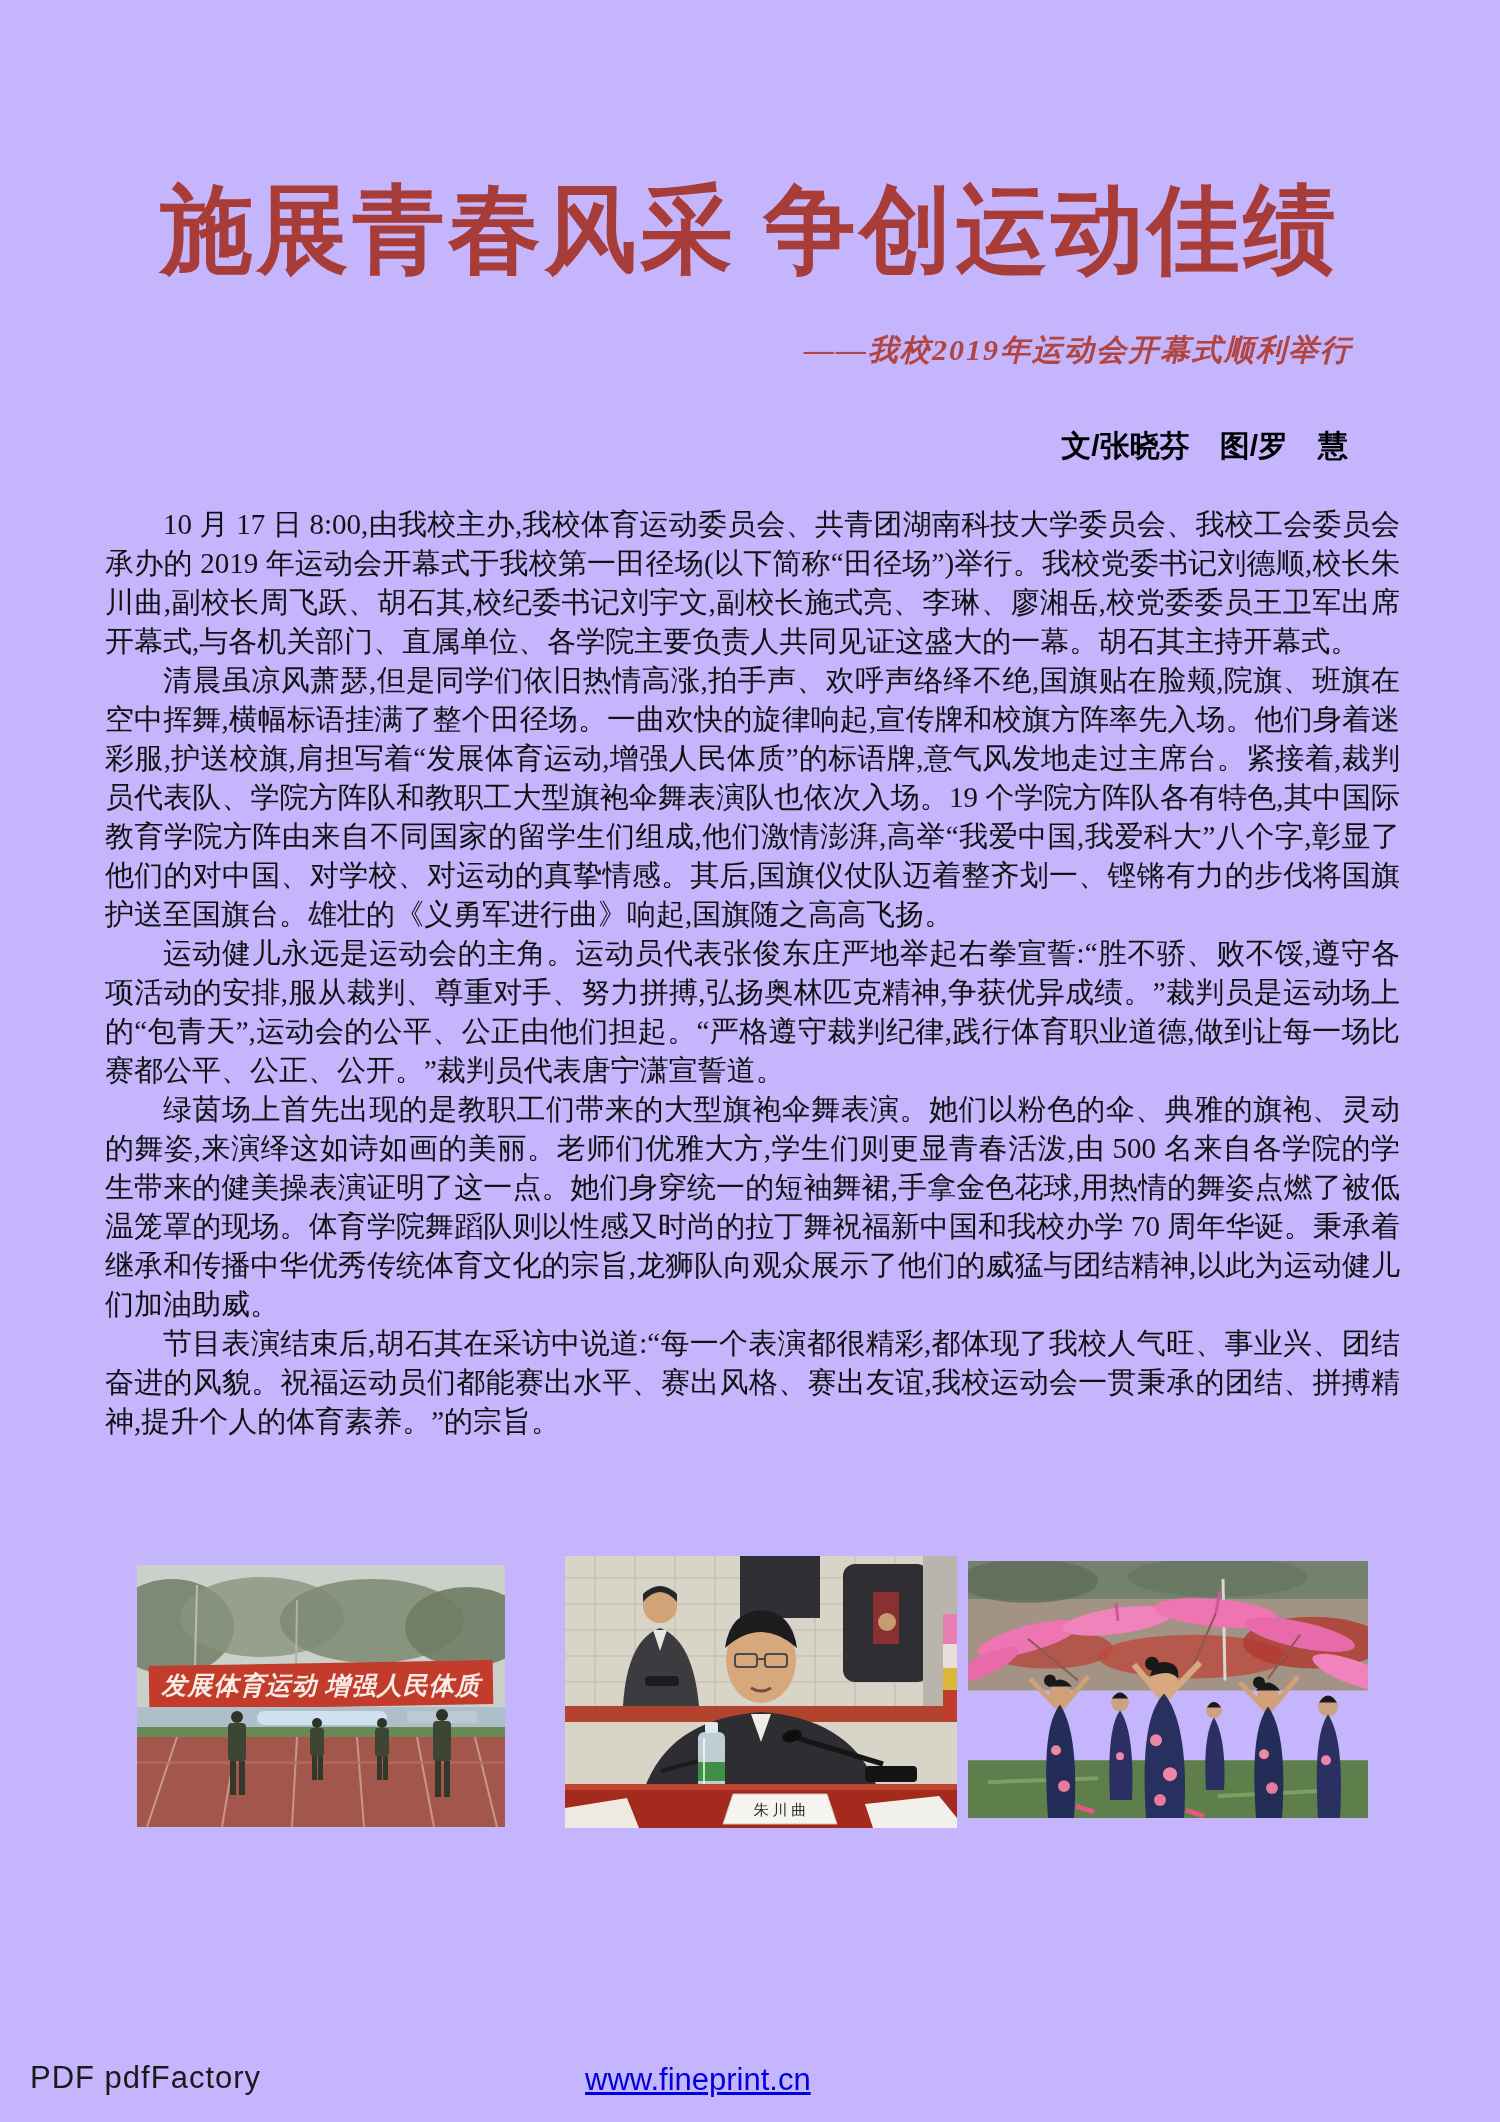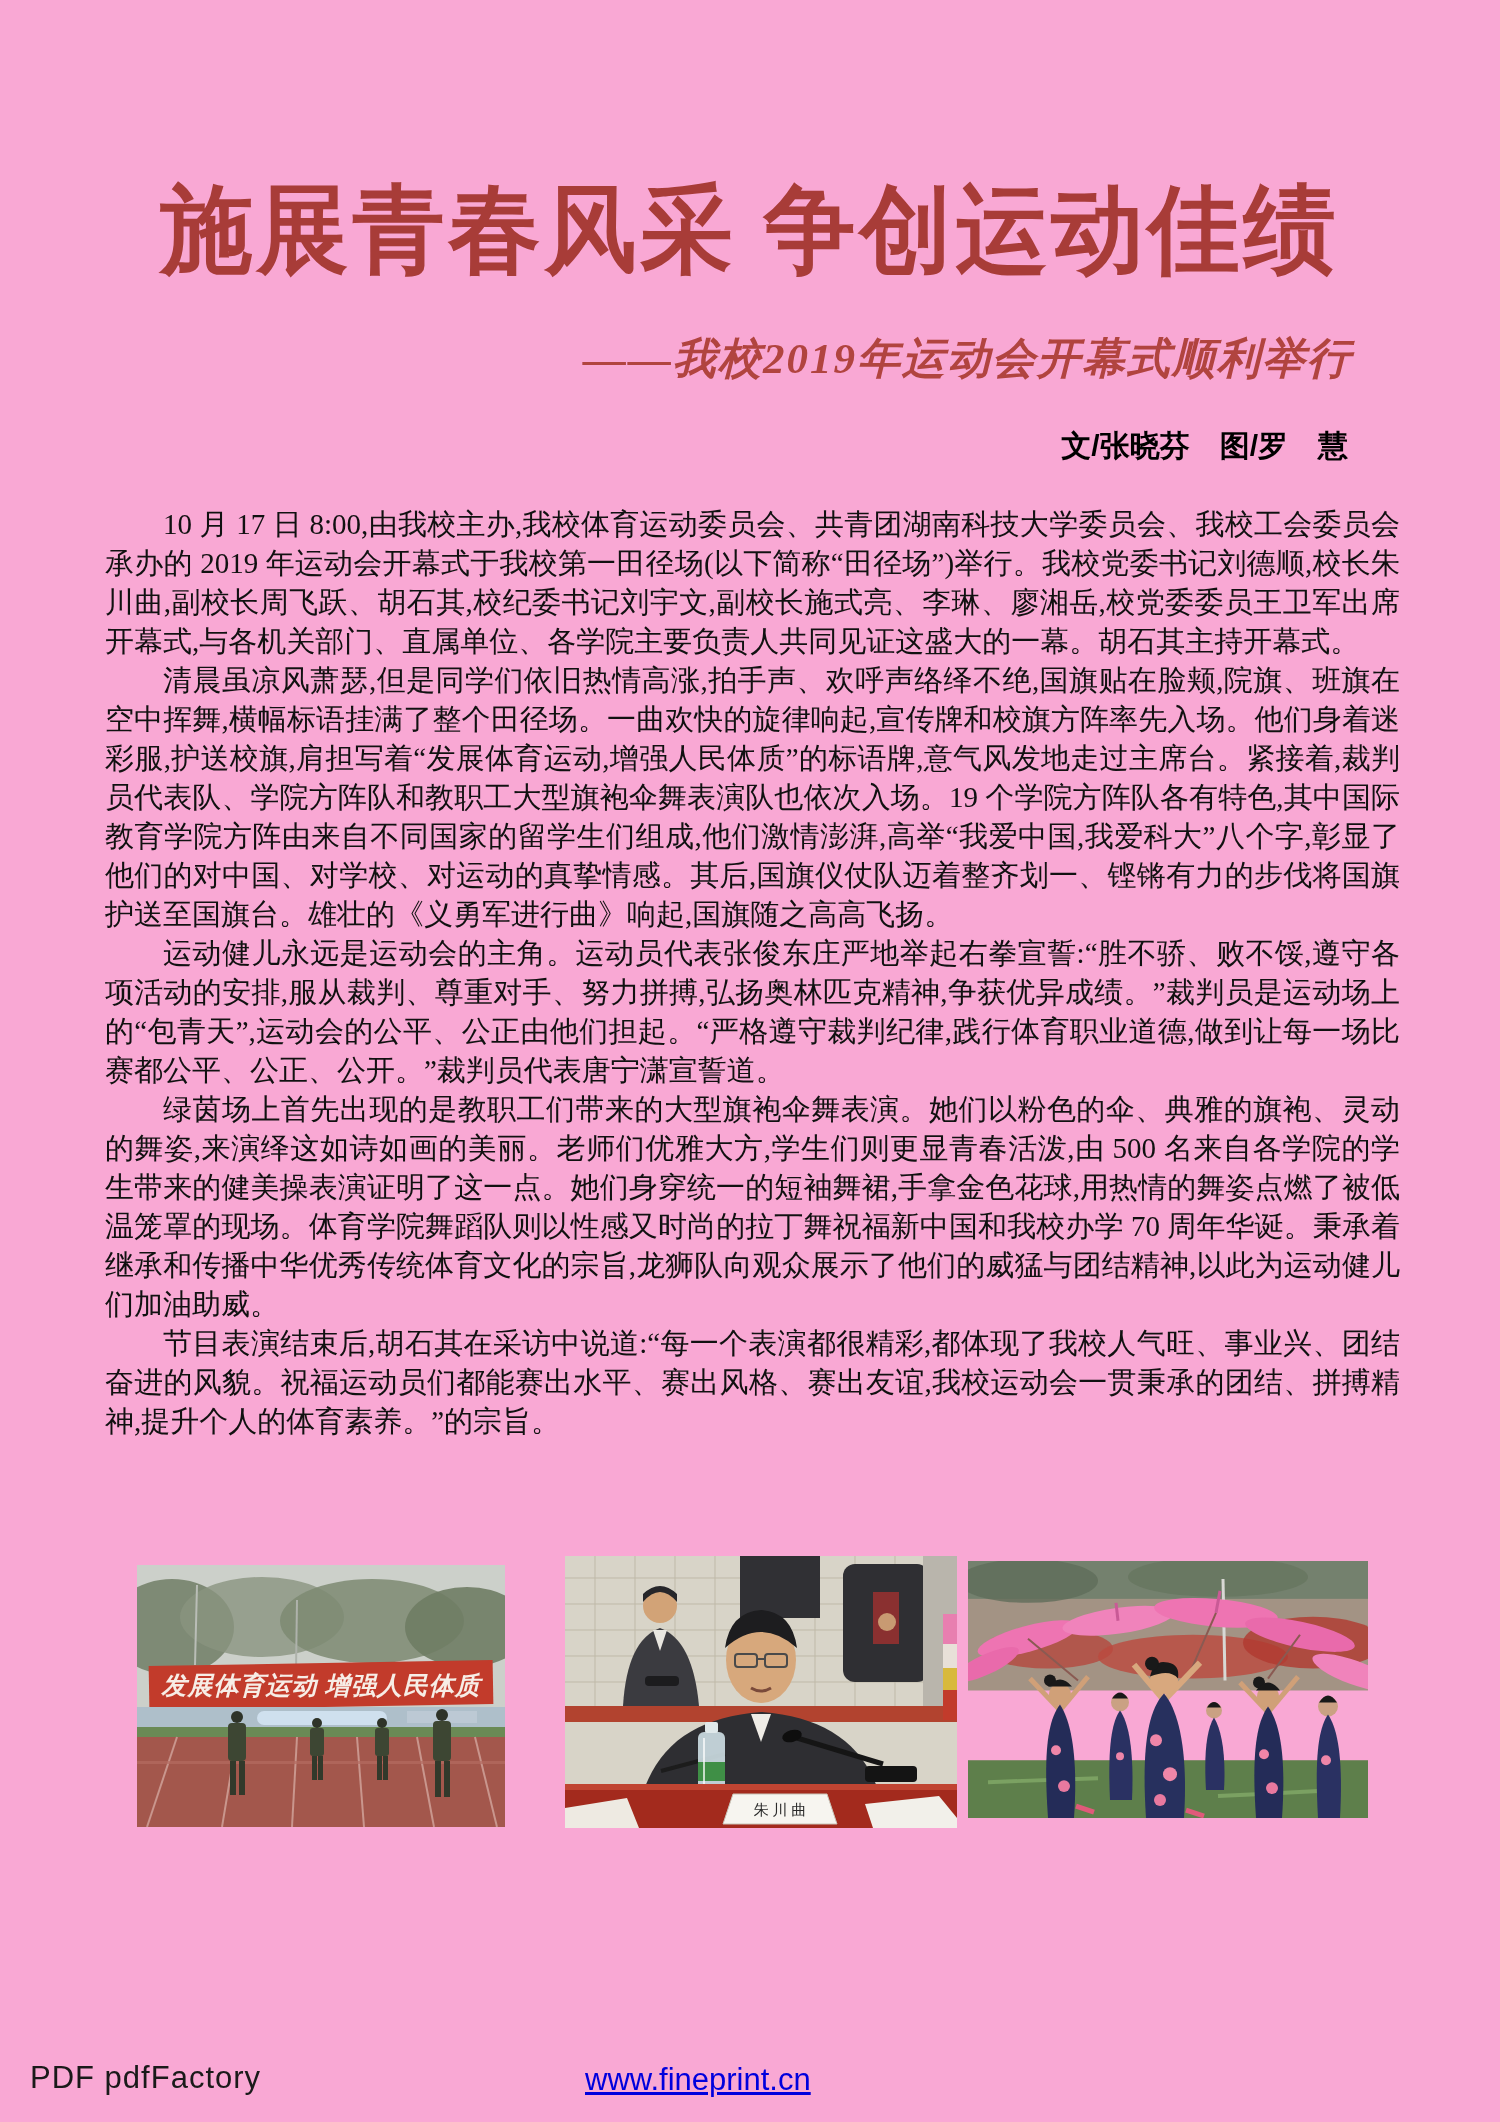--- a/index.html
+++ b/index.html
@@ -1,28 +1,28 @@
 <!DOCTYPE html>
 <html><head>
 <meta charset="utf-8">
 <style>
   html,body{margin:0;padding:0;background:#ffffff;}
   .page{
-    position:relative;width:1500px;height:2122px;background:#f9a8d4;overflow:hidden;
+    position:relative;width:1500px;height:2122px;background:#c4b5fd;overflow:hidden;
     font-family:"Liberation Serif","DejaVu Serif",serif;color:#111;
   }
   .article-title{
     position:absolute;top:168px;left:0;width:100%;
     text-align:center;font-weight:bold;font-size:92px;letter-spacing:4px;
     color:#a83c38;font-family:"Liberation Serif","DejaVu Serif",serif;
     transform:scaleY(1.05);
   }
   .article-subtitle{
     position:absolute;top:330px;right:148px;
-    font-size:43px;font-weight:bold;font-style:italic;color:#b1443f;
+    font-size:30px;font-weight:bold;font-style:italic;color:#b1443f;
     letter-spacing:2px;
   }
   .byline{
     position:absolute;top:426px;right:152px;
     font-family:"Liberation Sans","DejaVu Sans",sans-serif;
     font-size:30px;font-weight:bold;color:#000;
   }
   .body-text{
     position:absolute;top:505px;left:105px;width:1295px;
     font-size:29px;line-height:39px;text-align:justify;

